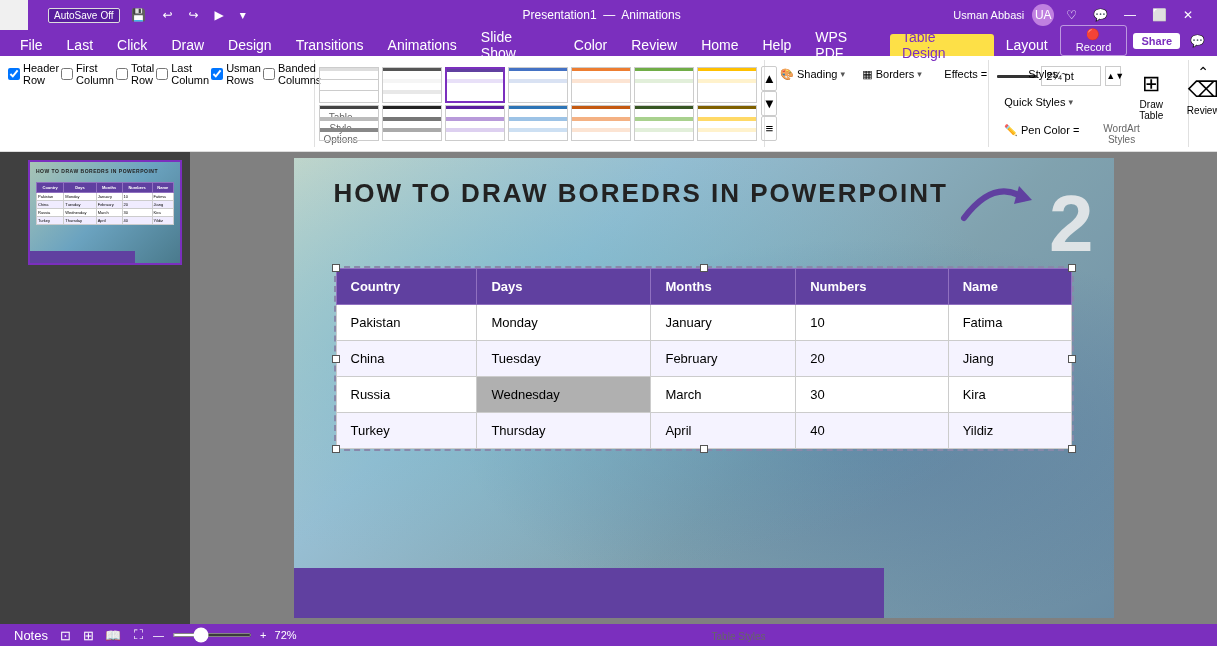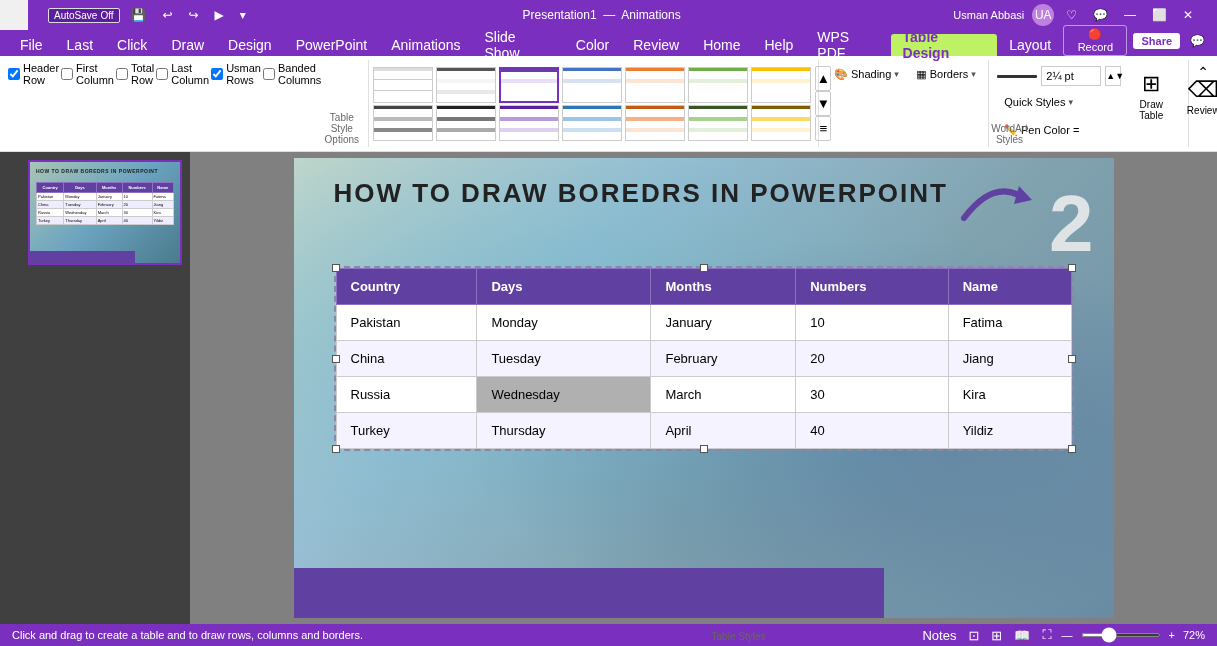--- a/index.html
+++ b/index.html
@@ -34,23 +34,23 @@
       height: 22px;
       padding: 0 12px;
       font-size: 14px;
       color: white;
       cursor: pointer;
       display: flex;
       align-items: center;
       border-radius: 3px 3px 0 0;
     }
     .ribbon-tab.active {
-      background: #bef264;
+      background: #fde047;
       color: #7b2fbe;
-      font-weight: 700;
+      font-weight: 400;
     }
 
     
     #ribbon {
       height: 96px;
       background: white;
       border-bottom: 1px solid #ddd;
       display: flex;
       align-items: stretch;
       padding: 4px 0;
@@ -341,21 +341,21 @@
     <button class="tb-btn">✕</button>
   </div>
 </div>
 
 <div id="ribbon-tabs">
   <div class="ribbon-tab">File</div>
   <div class="ribbon-tab">Last</div>
   <div class="ribbon-tab">Click</div>
   <div class="ribbon-tab">Draw</div>
   <div class="ribbon-tab">Design</div>
-  <div class="ribbon-tab">PowerPoint</div>
+  <div class="ribbon-tab">Transitions</div>
   <div class="ribbon-tab">Animations</div>
   <div class="ribbon-tab">Slide Show</div>
   <div class="ribbon-tab">Color</div>
   <div class="ribbon-tab">Review</div>
   <div class="ribbon-tab">Home</div>
   <div class="ribbon-tab">Help</div>
   <div class="ribbon-tab">WPS PDF</div>
   <div class="ribbon-tab active">Table Design</div>
   <div class="ribbon-tab">Layout</div>
   <div style="margin-left:auto;display:flex;align-items:center;gap:6px;padding-right:8px;">
@@ -499,20 +499,28 @@
         <span>🎨</span>
         <span>Shading</span>
         <span class="dropdown-arrow">▾</span>
       </button>
     </div>
     <div style="display:flex;gap:4px;margin-bottom:2px;">
       <button class="ribbon-btn-small">
         <span>▦</span>
         <span>Borders</span>
         <span class="dropdown-arrow">▾</span>
+      </button>
+    </div>
+    <div style="display:flex;gap:4px;">
+      <button class="ribbon-btn-small">
+        <span>Effects =</span>
+      </button>
+      <button class="ribbon-btn-small">
+        <span>Styles ~</span>
       </button>
     </div>
     <div class="ribbon-section-label">WordArt Styles</div>
   </div>
 
   <div class="ribbon-section" style="min-width:200px;flex-direction:row;gap:6px;align-items:flex-start;padding-top:6px;">
     <div style="display:flex;flex-direction:column;gap:4px;">
       <div style="display:flex;align-items:center;gap:4px;">
         <div style="width:40px;height:3px;background:#333;border-radius:1px;"></div>
         <input type="text" class="border-size-input" value="2¼ pt" style="">
@@ -672,21 +680,20 @@
           </tbody>
         </table>
       </div>
 
       <div class="purple-bar"></div>
     </div>
   </div>
 </div>
 
 <div id="statusbar">
-  <span>Click and drag to create a table and to draw rows, columns and borders.</span>
   <div class="status-right">
     <button class="view-btn">
       <span>Notes</span>
     </button>
     <button class="view-btn">⊡</button>
     <button class="view-btn">⊞</button>
     <button class="view-btn">📖</button>
     <button class="view-btn">⛶</button>
     <span>—</span>
     <input type="range" class="zoom-slider" min="10" max="200" value="72" style="">

